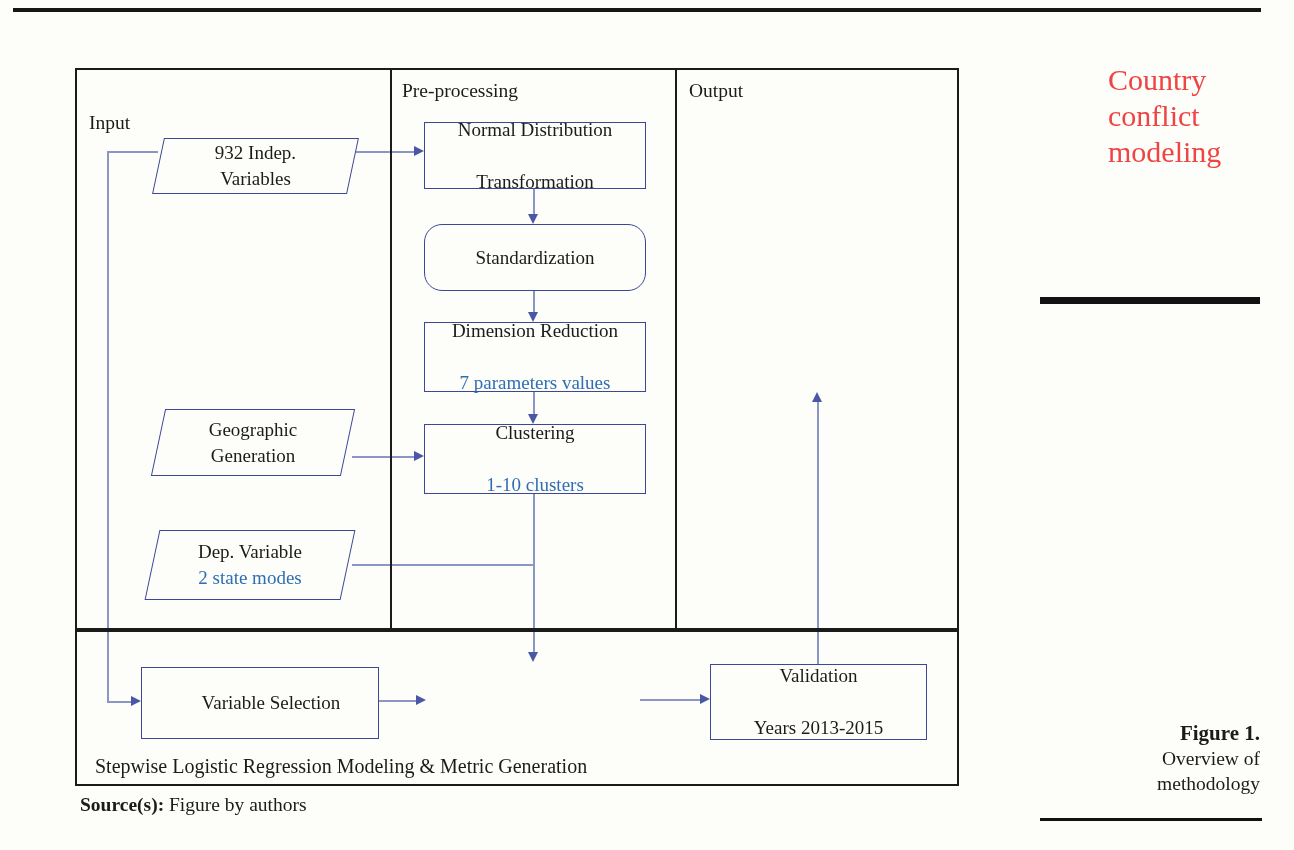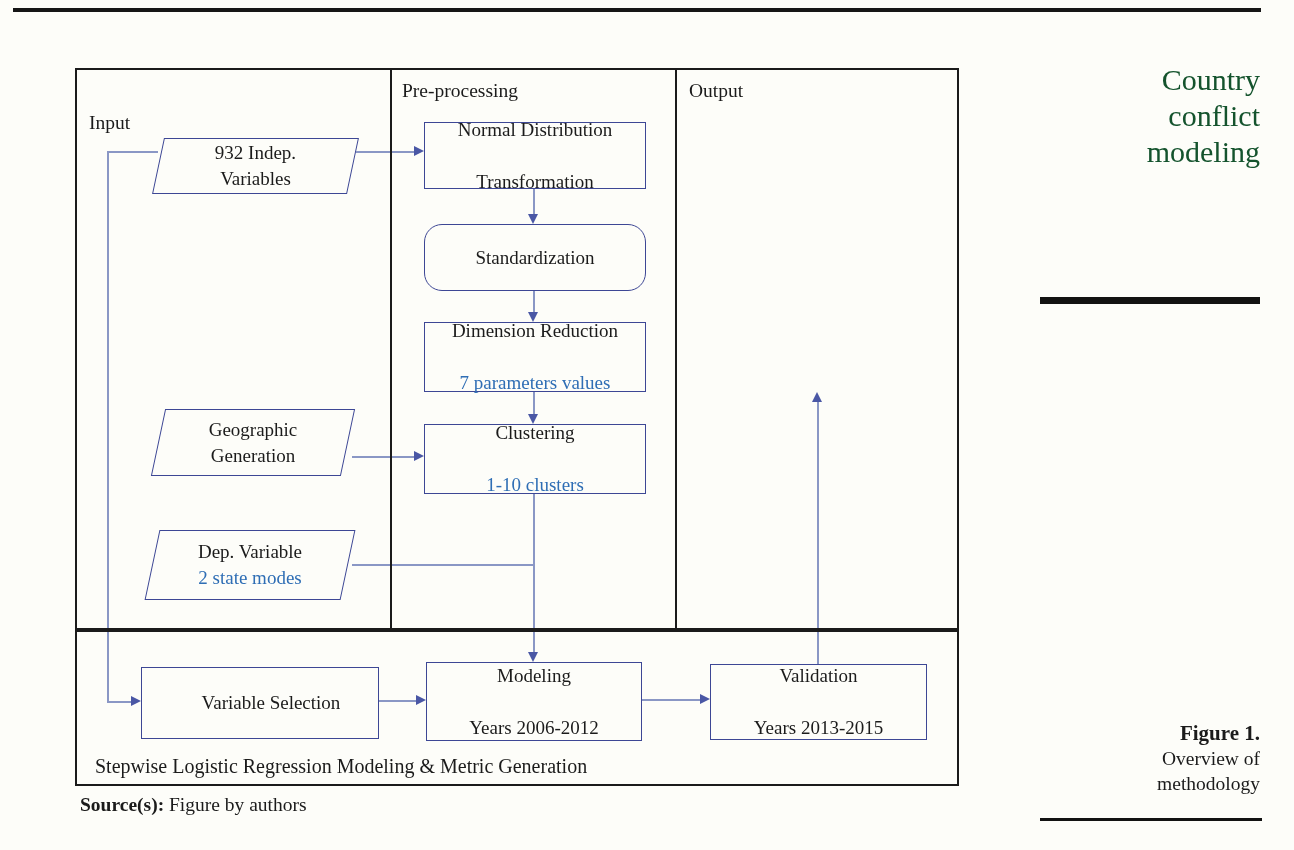--- a/index.html
+++ b/index.html
@@ -6,22 +6,22 @@
   .page{
     position:relative;width:1294px;height:850px;background:#fdfdf9;
     font-family:"Liberation Serif","DejaVu Serif",serif;color:#1b1b1b;overflow:hidden;
   }
   
   .rule-top{position:absolute;left:13px;top:8px;width:1248px;height:4px;background:#161616;}
   .bar-thick{position:absolute;left:1040px;top:297px;width:220px;height:7px;background:#121212;}
   .rule-thin{position:absolute;left:1040px;top:818px;width:222px;height:3px;background:#121212;}
   
   .running-title{
-    position:absolute;right:34px;top:62px;width:152px;text-align:right;
-    font-size:30px;line-height:36px;color:#14532d;
+    position:absolute;right:34px;top:62px;width:152px;text-align:left;
+    font-size:30px;line-height:36px;color:#ef4444;
   }
   .figure-caption{position:absolute;right:34px;top:720px;width:128px;text-align:right;}
   .fig-label{font-weight:bold;font-size:21px;line-height:26px;}
   .fig-desc{font-size:19.5px;line-height:25px;}
   
   .panel{position:absolute;border:2px solid #1b1b1b;background:transparent;z-index:2;}
   .panel-upper{left:75px;top:68px;width:880px;height:558px;}
   .panel-lower{left:75px;top:630px;width:880px;height:152px;}
   .divider{position:absolute;width:2px;background:#1b1b1b;top:68px;height:562px;z-index:2;}
   .plabel{position:absolute;font-size:19.5px;z-index:3;}
@@ -148,24 +148,20 @@
 
   <div class="node node-rect" style="left:424px;top:424px;width:220px;height:68px;">
     <span>Clustering</span>
     <span class="accent">1-10 clusters</span>
   </div>
 
   <div class="node node-rect" style="left:141px;top:667px;width:214px;height:70px;padding-left:22px;">
     <span>Variable Selection</span>
   </div>
 
-  <div class="node node-rect" style="left:426px;top:662px;width:214px;height:77px;">
-    <span>Modeling</span>
-    <span>Years 2006-2012</span>
-  </div>
 
   <div class="node node-rect" style="left:710px;top:664px;width:215px;height:74px;">
     <span>Validation</span>
     <span>Years 2013-2015</span>
   </div>
 
   <div class="bottom-label">Stepwise Logistic Regression Modeling &amp; Metric Generation</div>
 
   <div class="source-note">
     <span class="prefix">Source(s):</span><span> Figure by authors</span>

